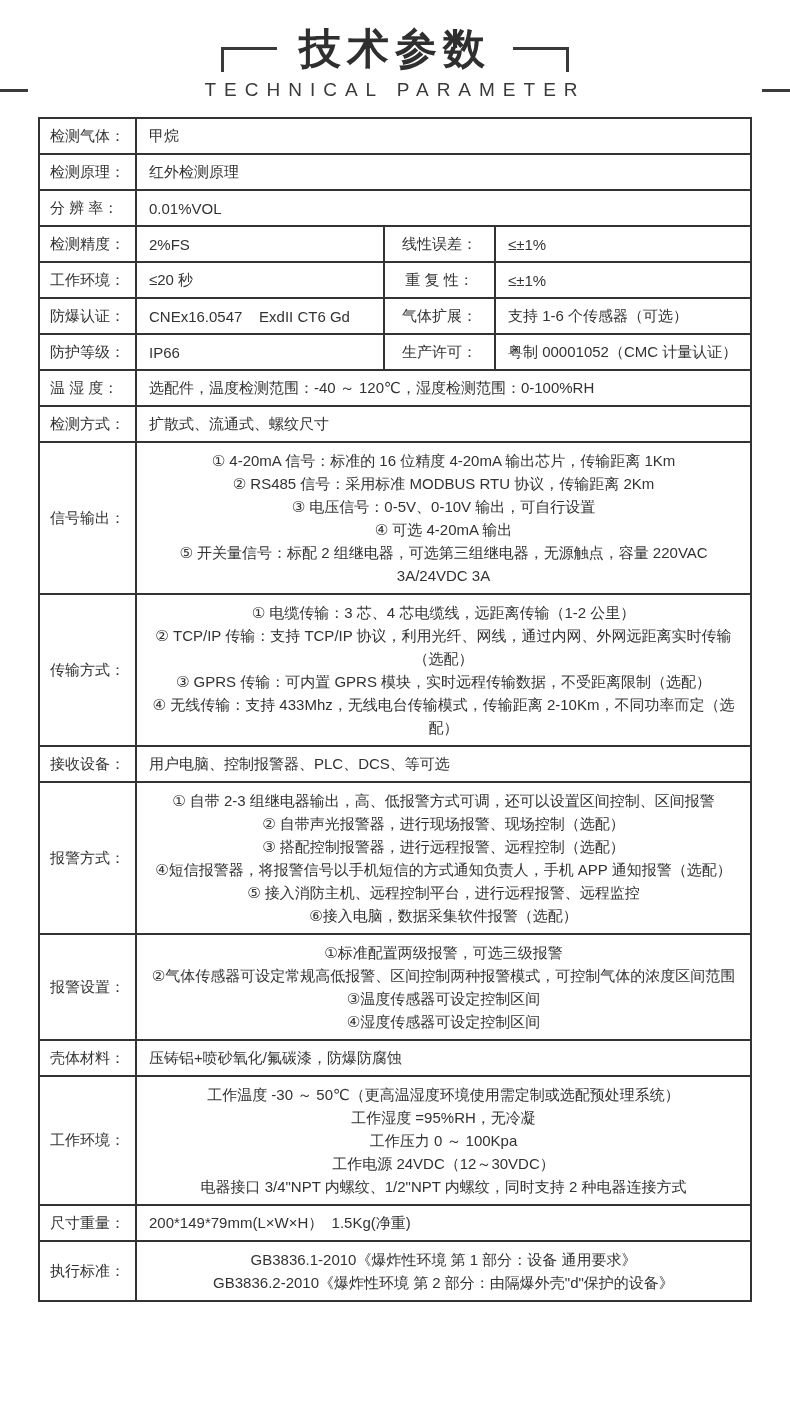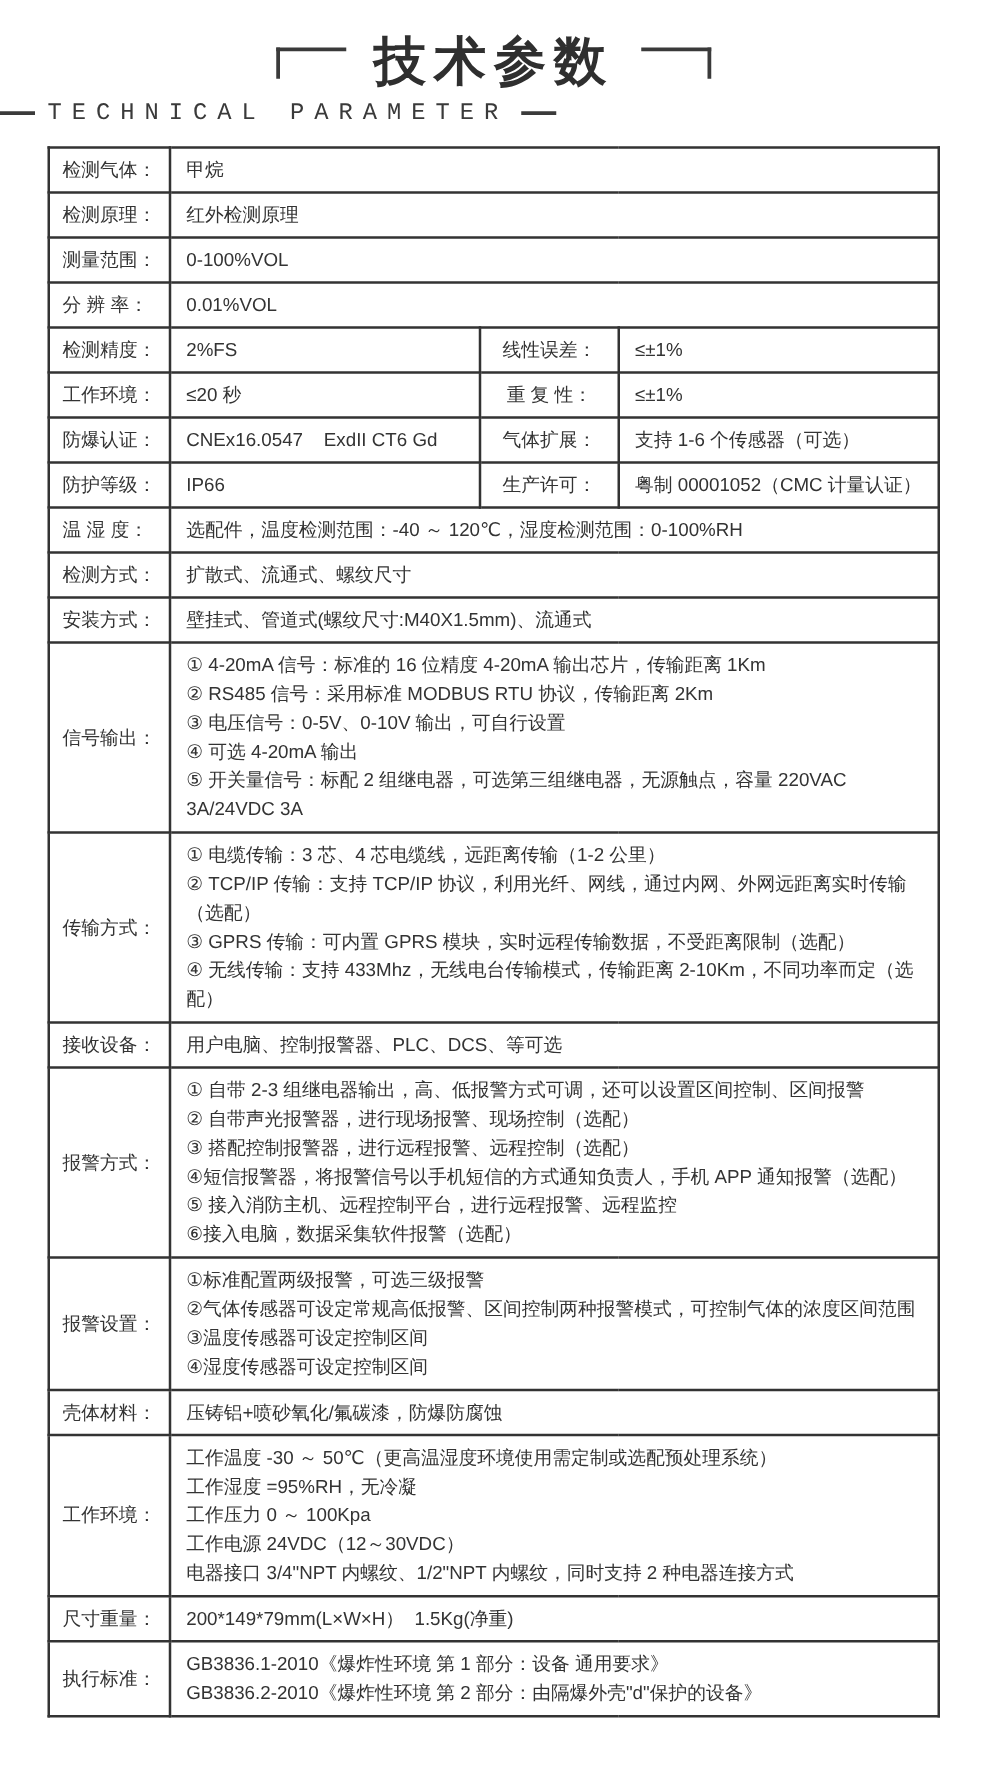--- a/index.html
+++ b/index.html
@@ -13,43 +13,42 @@
     width: 790px;
     min-height: 1421px;
     background: #ffffff;
     padding-top: 26px;
   }
   
   .header { width: 100%; }
   .title-row {
     display: flex;
     justify-content: center;
-    align-items: flex-start;
+    align-items: flex-end;
   }
   .bracket {
     width: 56px;
     height: 25px;
     margin-top: 12px;
   }
   .bracket.left  { border-top: 3px solid #3a3a3a; border-left: 3px solid #3a3a3a; margin-right: 22px; }
   .bracket.right { border-top: 3px solid #3a3a3a; border-right: 3px solid #3a3a3a; margin-left: 22px; }
   .page-title {
     font-size: 42px;
     font-weight: bold;
     letter-spacing: 6px;
     color: #2f2f2f;
     line-height: 1.1;
     white-space: nowrap;
   }
   .subtitle-row {
     display: flex;
-    justify-content: flex-start;
+    justify-content: space-between;
     align-items: center;
     margin-top: 7px;
-    font-family: Liberation Mono, monospace;
   }
   .subtitle-dash { width: 28px; height: 3px; background: #3a3a3a; }
   .subtitle {
     font-size: 19px;
     letter-spacing: 8px;
     color: #3a3a3a;
     margin: 0 10px;
     white-space: nowrap;
   }
   
@@ -68,20 +67,21 @@
     word-break: break-word;
   }
   tr.single td { height: 36px; }
   td.label  { padding-left: 10px; }
   td.label2 { text-align: center; padding-left: 4px; padding-right: 4px; }
   td.value  { padding-left: 12px; margin-left: 32px; }
   td.lines  {
     white-space: pre-line;
     line-height: 23px;
     padding: 6px 12px;
+    text-align: center;
   }
 </style>
 </head>
 <body>
 
 <div class="page">
 
   <div class="header">
     <div class="title-row">
       <span class="bracket left"></span>
@@ -105,24 +105,20 @@
     <tbody>
       <tr class="single">
         <td class="label">检测气体：</td>
         <td class="value" colspan="3">甲烷</td>
       </tr>
       <tr class="single">
         <td class="label">检测原理：</td>
         <td class="value" colspan="3">红外检测原理</td>
       </tr>
       <tr class="single">
-        <td class="label">测量范围：</td>
-        <td class="value" colspan="3">0-100%VOL</td>
-      </tr>
-      <tr class="single">
         <td class="label">分 辨 率：</td>
         <td class="value" colspan="3">0.01%VOL</td>
       </tr>
       <tr class="single">
         <td class="label">检测精度：</td>
         <td class="value">2%FS</td>
         <td class="label2">线性误差：</td>
         <td class="value">≤±1%</td>
       </tr>
       <tr class="single">
@@ -143,24 +139,20 @@
         <td class="label2">生产许可：</td>
         <td class="value">粤制 00001052（CMC 计量认证）</td>
       </tr>
       <tr class="single">
         <td class="label">温 湿 度：</td>
         <td class="value" colspan="3">选配件，温度检测范围：-40 ～ 120℃，湿度检测范围：0-100%RH</td>
       </tr>
       <tr class="single">
         <td class="label">检测方式：</td>
         <td class="value" colspan="3">扩散式、流通式、螺纹尺寸</td>
-      </tr>
-      <tr class="single">
-        <td class="label">安装方式：</td>
-        <td class="value" colspan="3">壁挂式、管道式(螺纹尺寸:M40X1.5mm)、流通式</td>
       </tr>
       <tr>
         <td class="label">信号输出：</td>
         <td class="lines" colspan="3">① 4-20mA 信号：标准的 16 位精度 4-20mA 输出芯片，传输距离 1Km
 ② RS485 信号：采用标准 MODBUS RTU 协议，传输距离 2Km
 ③ 电压信号：0-5V、0-10V 输出，可自行设置
 ④ 可选 4-20mA 输出
 ⑤ 开关量信号：标配 2 组继电器，可选第三组继电器，无源触点，容量 220VAC 3A/24VDC 3A</td>
       </tr>
       <tr>

